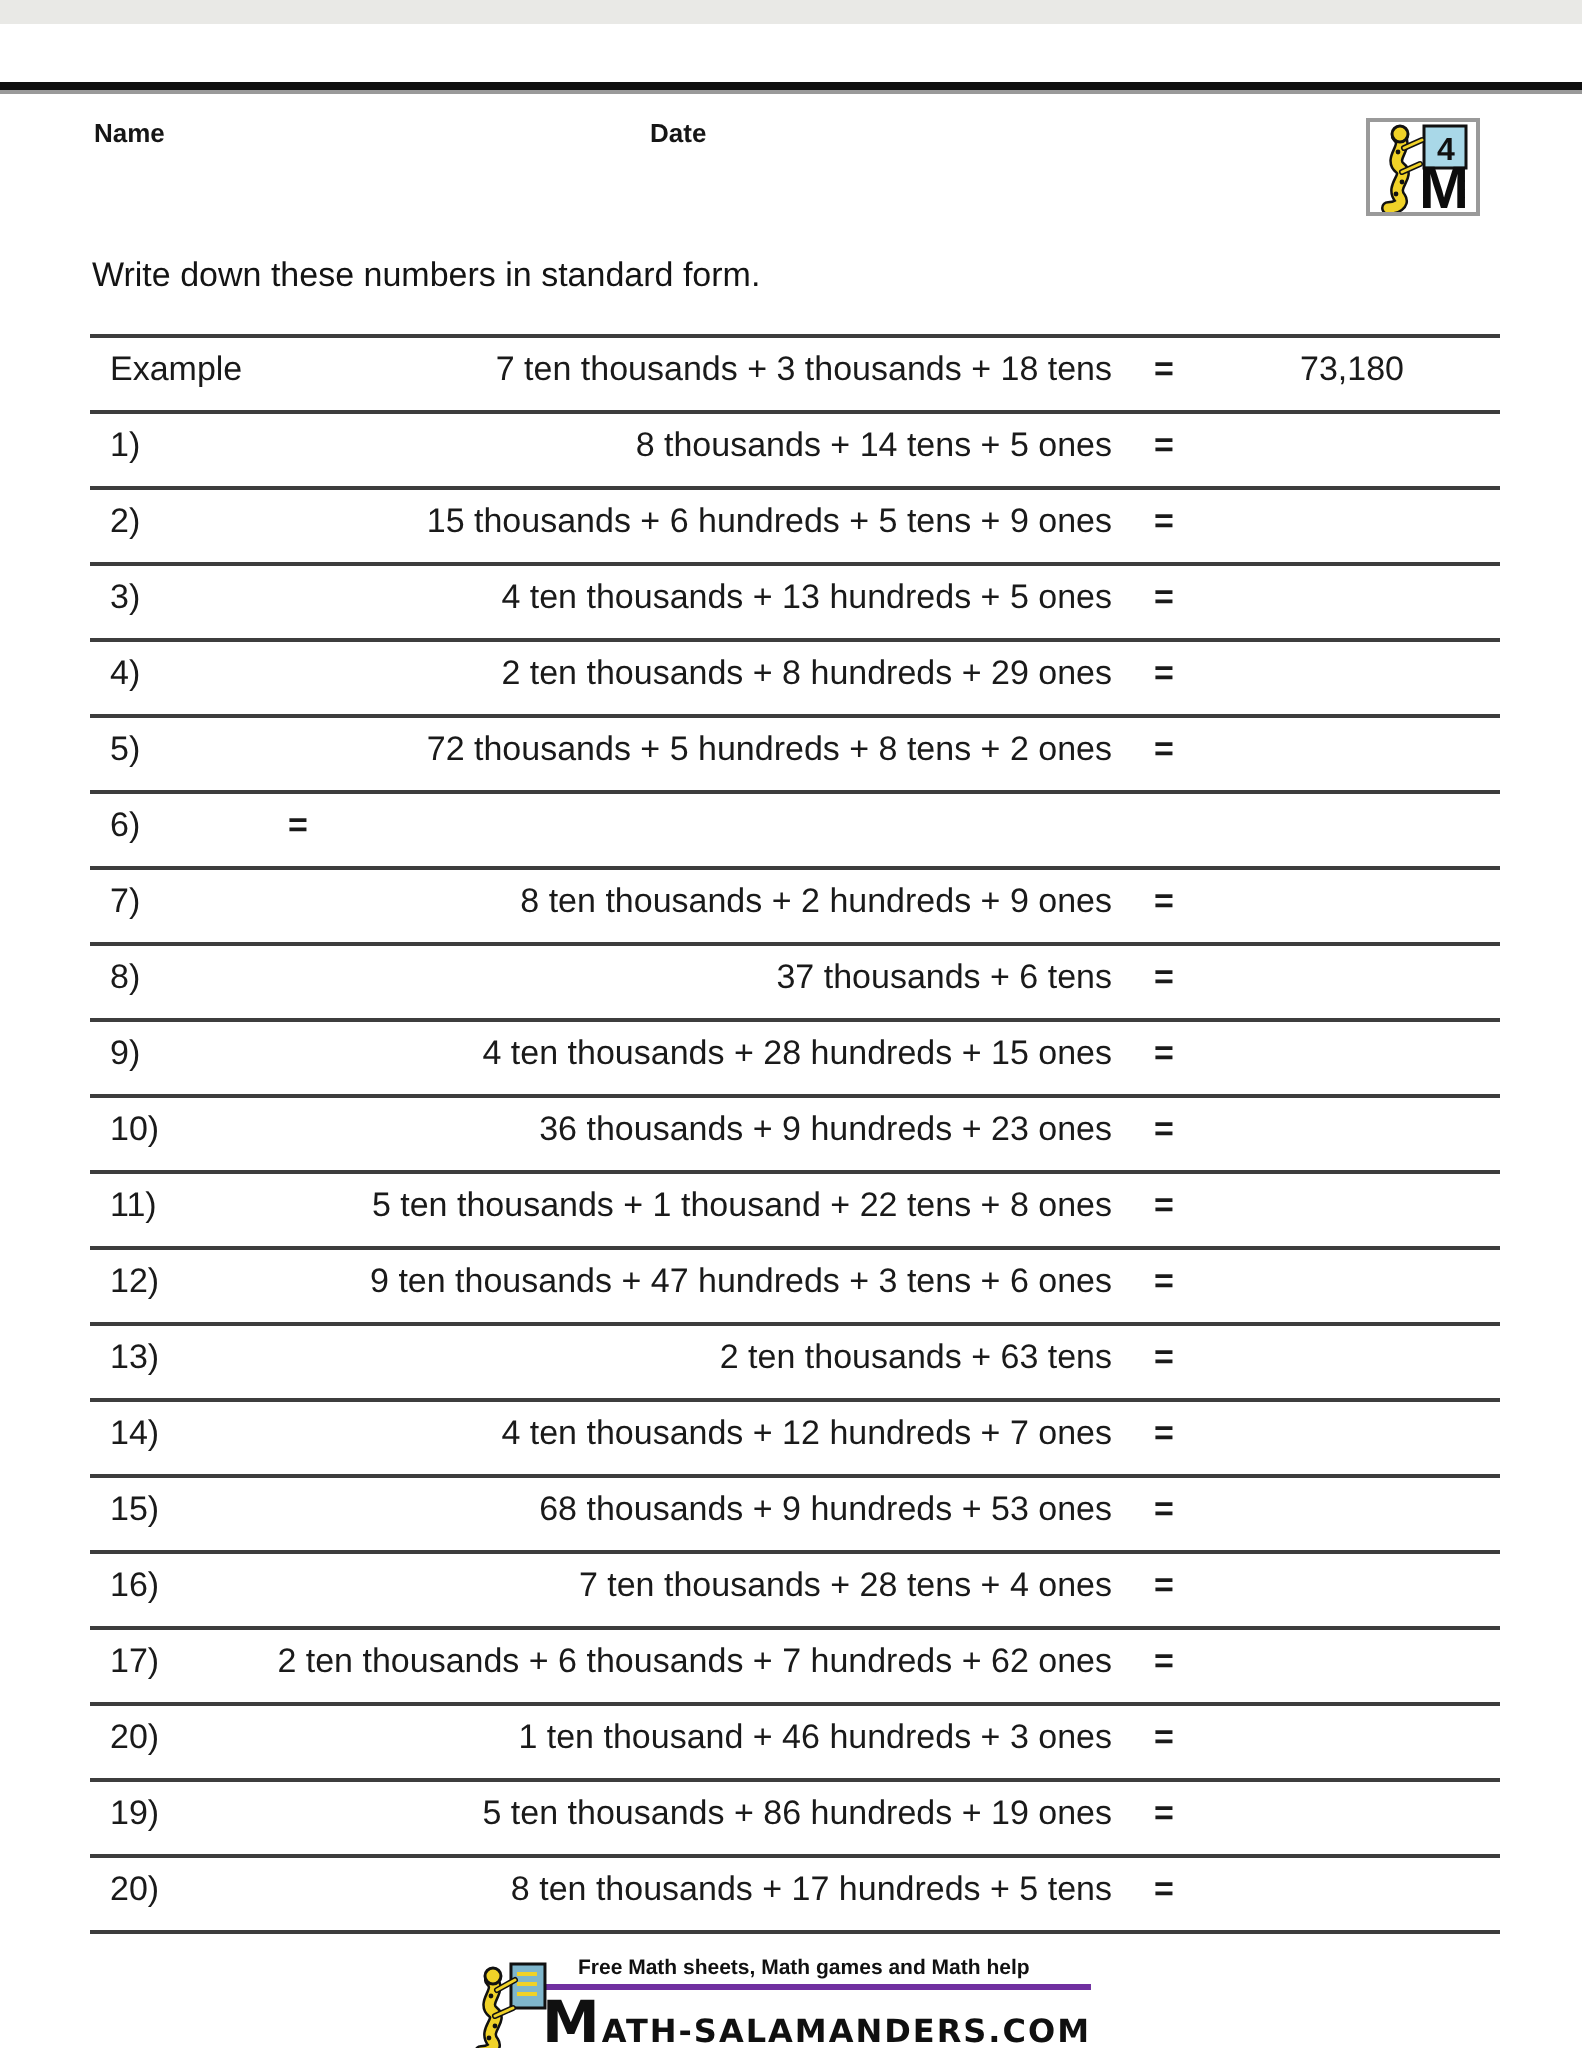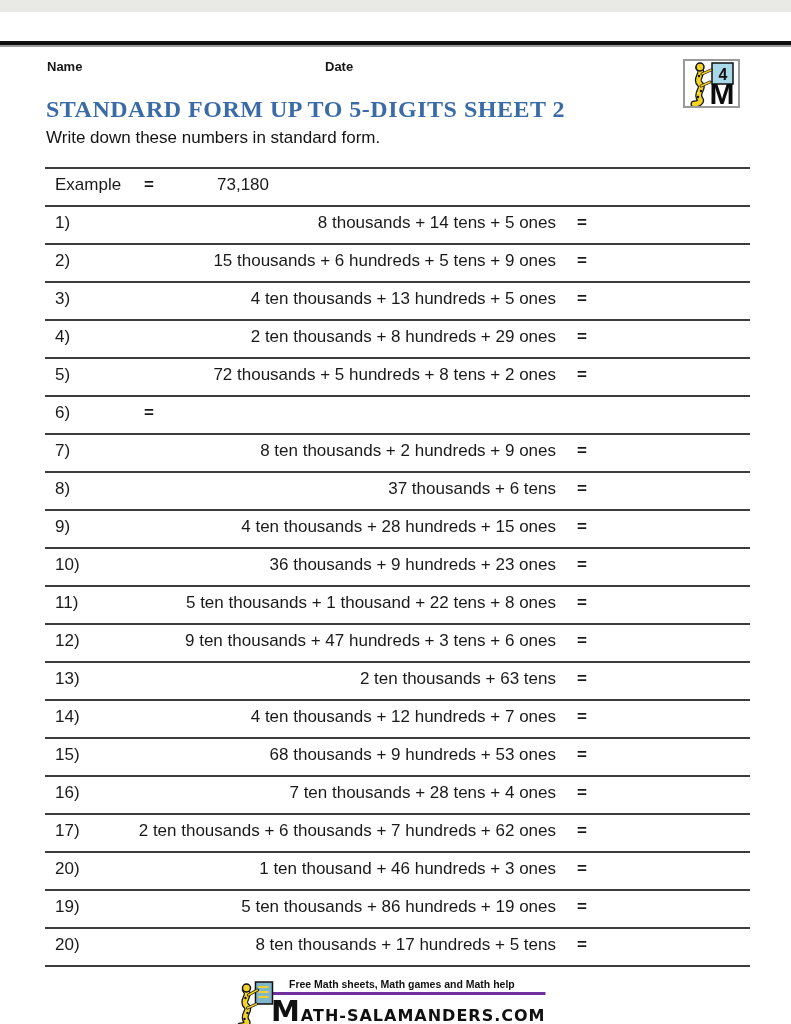--- a/index.html
+++ b/index.html
@@ -94,26 +94,26 @@
         <circle cx="14" cy="5" r="4" fill="#f0d228" stroke="#111" stroke-width="1.5"></circle>
         <path d="M16,12 L25,8 M15,24 L24,20" stroke="#111" stroke-width="3" stroke-linecap="round"></path>
         <path d="M16,12 L25,8 M15,24 L24,20" stroke="#f0d228" stroke-width="1.5" stroke-linecap="round"></path>
         <circle cx="13" cy="14" r="1.2" fill="#111"></circle>
         <circle cx="15" cy="29" r="1.2" fill="#111"></circle>
         <circle cx="12" cy="35" r="1.2" fill="#111"></circle>
       </g>
     </svg>
   </div>
 
-  <div class="title">STANDARD FORM UP TO 5-DIGITS SHEET 2</div>
   <div class="instruction">Write down these numbers in standard form.</div>
 
   <div class="worksheet-table">
     <div class="row">
       <span class="cell qnum">Example</span>
+      <span class="cell expr">7 ten thousands + 3 thousands + 18 tens</span>
       <span class="cell eq">=</span>
       <span class="cell ans">73,180</span>
     </div>
 
     <div class="row">
       <span class="cell qnum">1)</span>
       <span class="cell expr">8 thousands + 14 tens + 5 ones</span>
       <span class="cell eq">=</span>
       <span class="cell ans"></span>
     </div>

